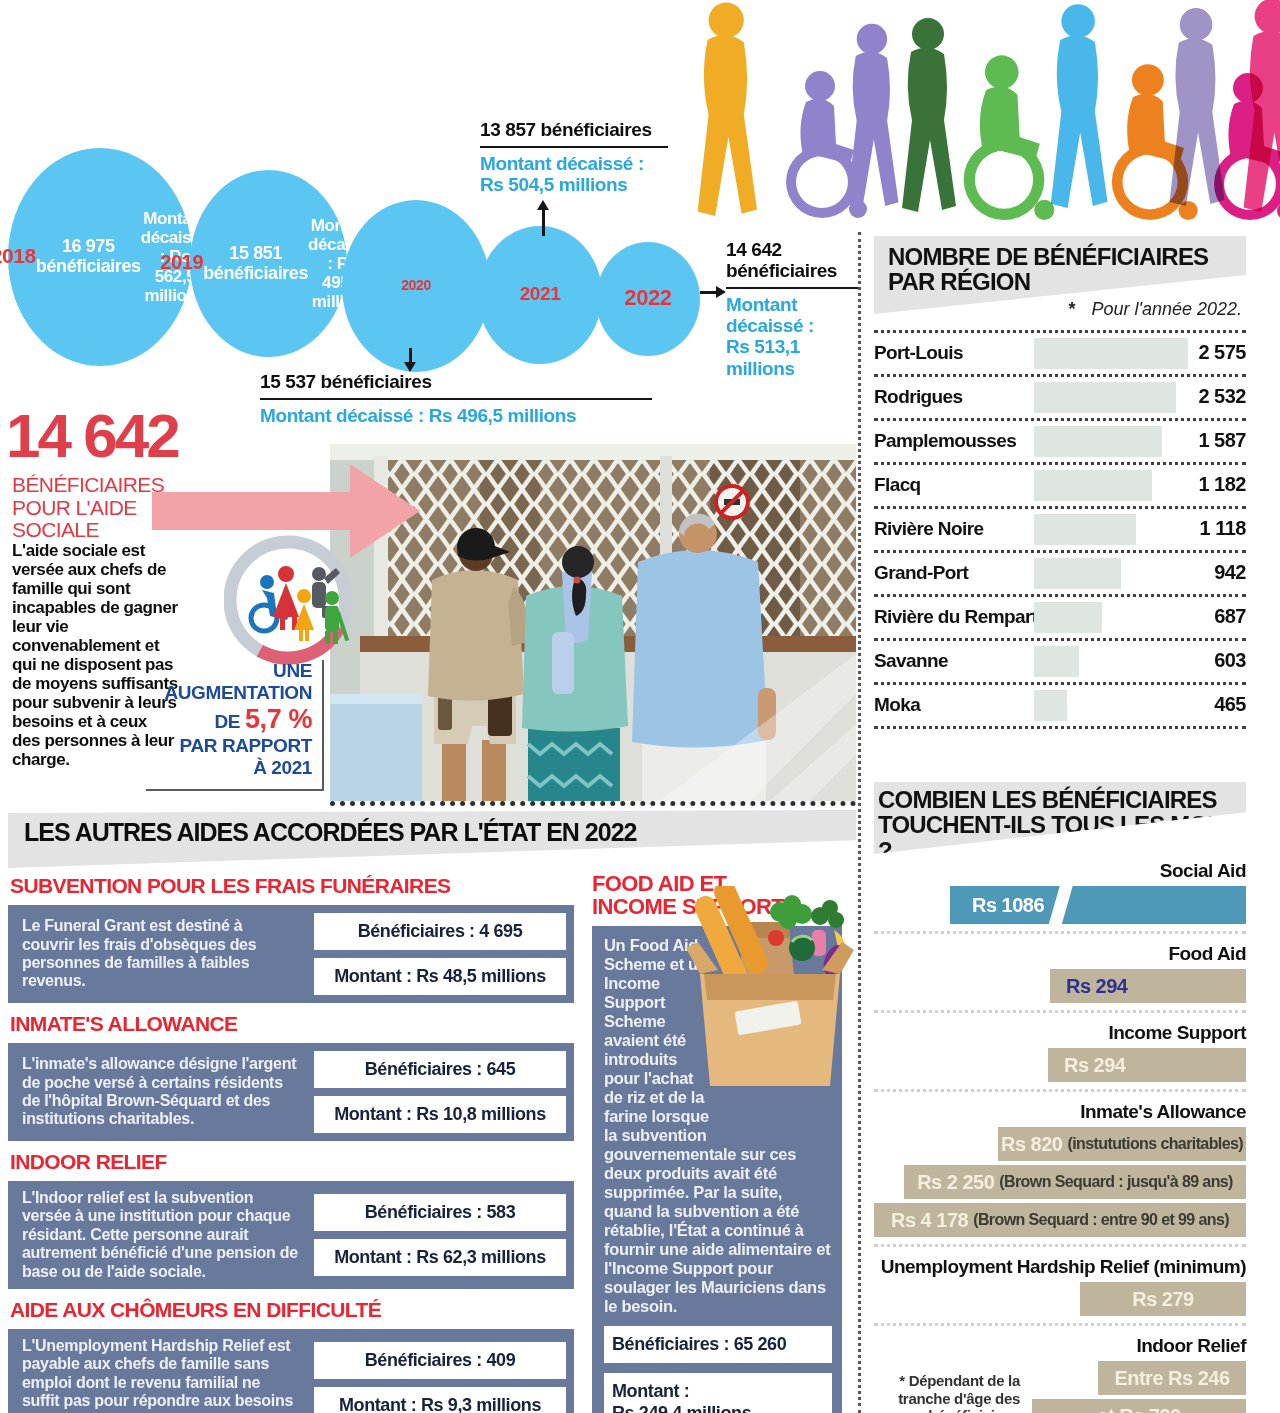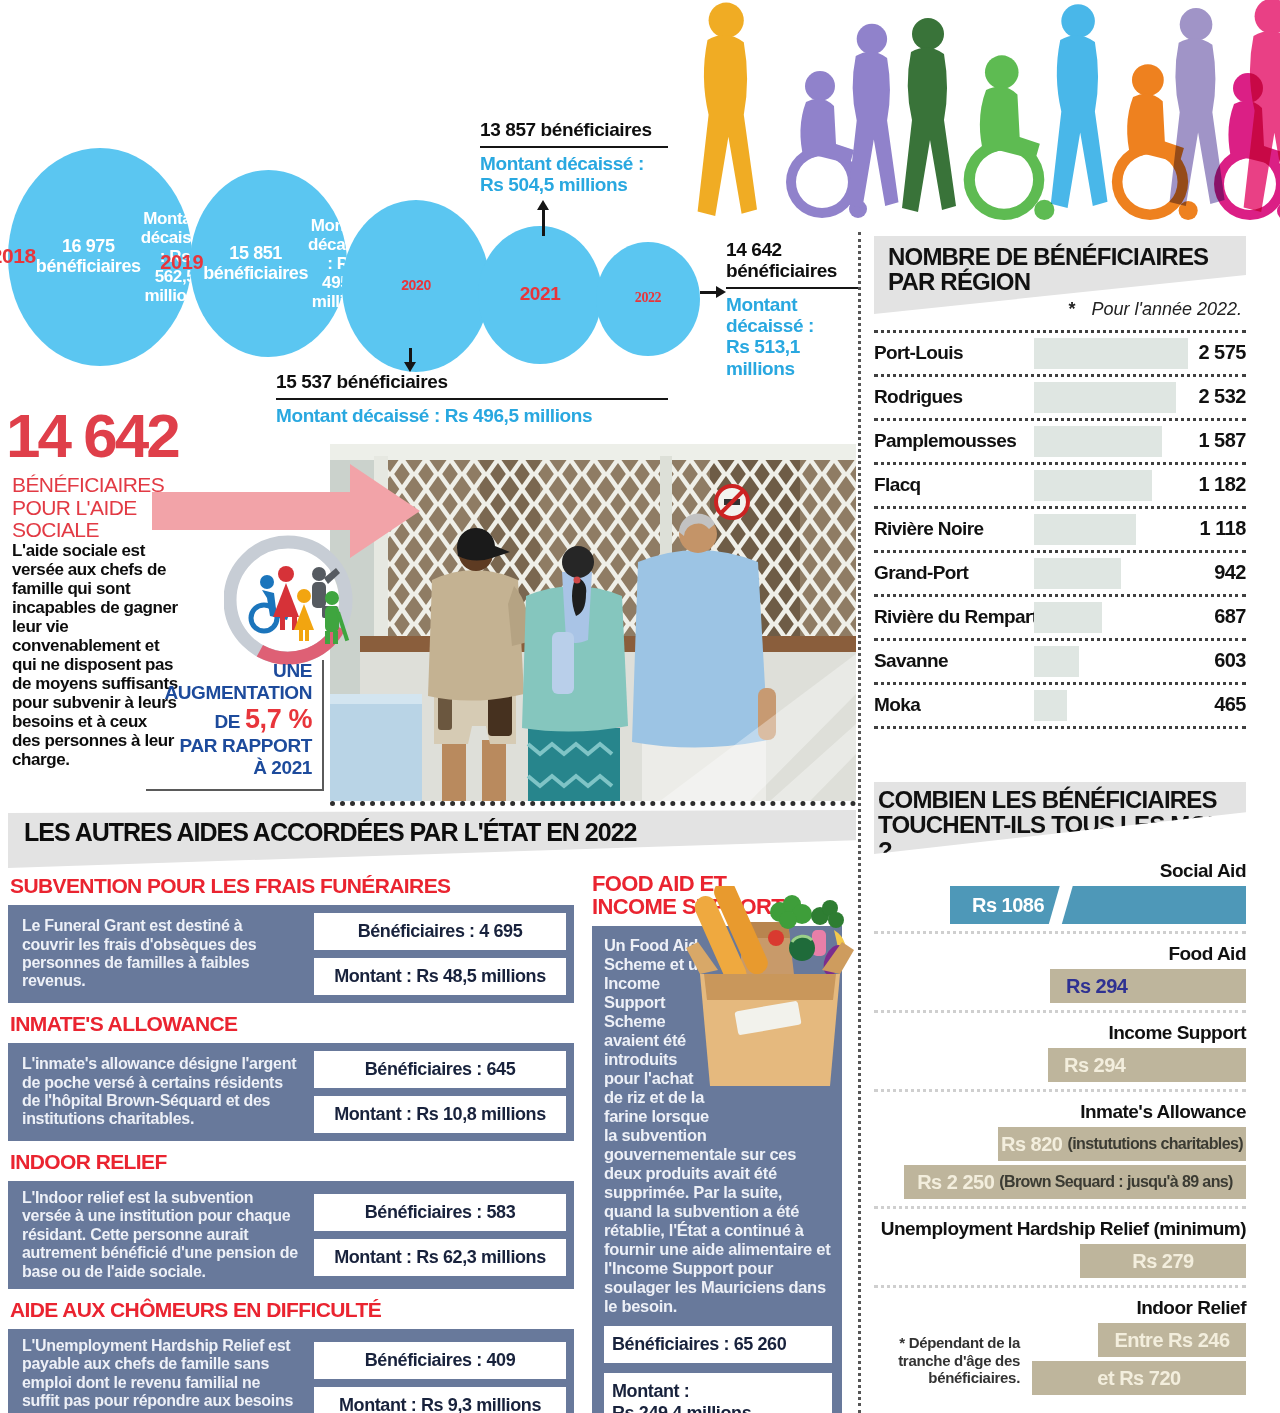--- a/index.html
+++ b/index.html
@@ -170,39 +170,39 @@
         <div class="bub-hr"></div>
         <div class="bub-amt" style="width: 114px;">Montant décaissé : Rs 495,8 millions</div>
       </div>
       <div class="bubble" style="left: 342px; top: 200px; width: 148px; height: 172px;">
         <div class="bub-year" style="font-size: 14px;">2020</div>
       </div>
       <div class="bubble" style="left: 478px; top: 226px; width: 124px; height: 138px;">
         <div class="bub-year" style="font-size: 19px;">2021</div>
       </div>
       <div class="bubble" style="left: 596px; top: 242px; width: 104px; height: 114px;">
-        <div class="bub-year" style="font-size: 14px; font-family: Liberation Serif, serif;">2022</div>
+        <div class="bub-year" style="font-size: 22px;">2022</div>
       </div>
     </div>
 
   <div class="callout" id="callout-2021" style="left:480px;top:120px;width:196px">
     <div class="co-ben">13 857 bénéficiaires</div>
     <div class="co-line" style="width:188px"></div>
     <div class="co-amt" style="width:170px">Montant décaissé : Rs 504,5 millions</div>
   </div>
   <div class="arrow v" style="left:537px;top:200px">
     <div class="head-up"></div>
       <div class="stem-v" style="height:26px"></div>
   </div>
 
   <div class="arrow v" style="left:404px;top:348px">
     <div class="stem-v" style="height:14px"></div>
       <div class="head-down"></div>
   </div>
-  <div class="callout" id="callout-2020" style="left:276px;top:372px;width:392px">
+  <div class="callout" id="callout-2020" style="left:260px;top:372px;width:392px">
     <div class="co-ben">15 537 bénéficiaires</div>
     <div class="co-line"></div>
     <div class="co-amt">Montant décaissé : Rs 496,5 millions</div>
   </div>
 
   <div class="arrow" style="left:700px;top:286px">
     <div class="stem-h" style="width:16px"></div>
       <div class="head-right"></div>
   </div>
   <div class="callout" id="callout-2022" style="left:726px;top:240px;width:136px">
@@ -540,20 +540,24 @@
       <div class="mgroup">
         <div class="mlabel">Inmate's Allowance</div>
         <div class="mbar mbar-tan" style="width: 248px;">
           <div class="mrs">Rs 820</div>
           <div class="msuffix">(instututions charitables)</div>
         </div>
         <div class="mbar mbar-tan" style="width: 342px;">
           <div class="mrs">Rs 2 250</div>
           <div class="msuffix">(Brown Sequard : jusqu'à 89 ans)</div>
         </div>
+        <div class="mbar mbar-tan" style="width: 372px;">
+          <div class="mrs">Rs 4 178</div>
+          <div class="msuffix">(Brown Sequard : entre 90 et 99 ans)</div>
+        </div>
       </div>
       <div class="msep"></div>
       <div class="mgroup">
         <div class="mlabel">Unemployment Hardship Relief (minimum)</div>
         <div class="mbar mbar-tan" style="width: 166px;">
           <div class="mrs">Rs 279</div>
         </div>
       </div>
       <div class="msep"></div>
       <div class="mgroup">

